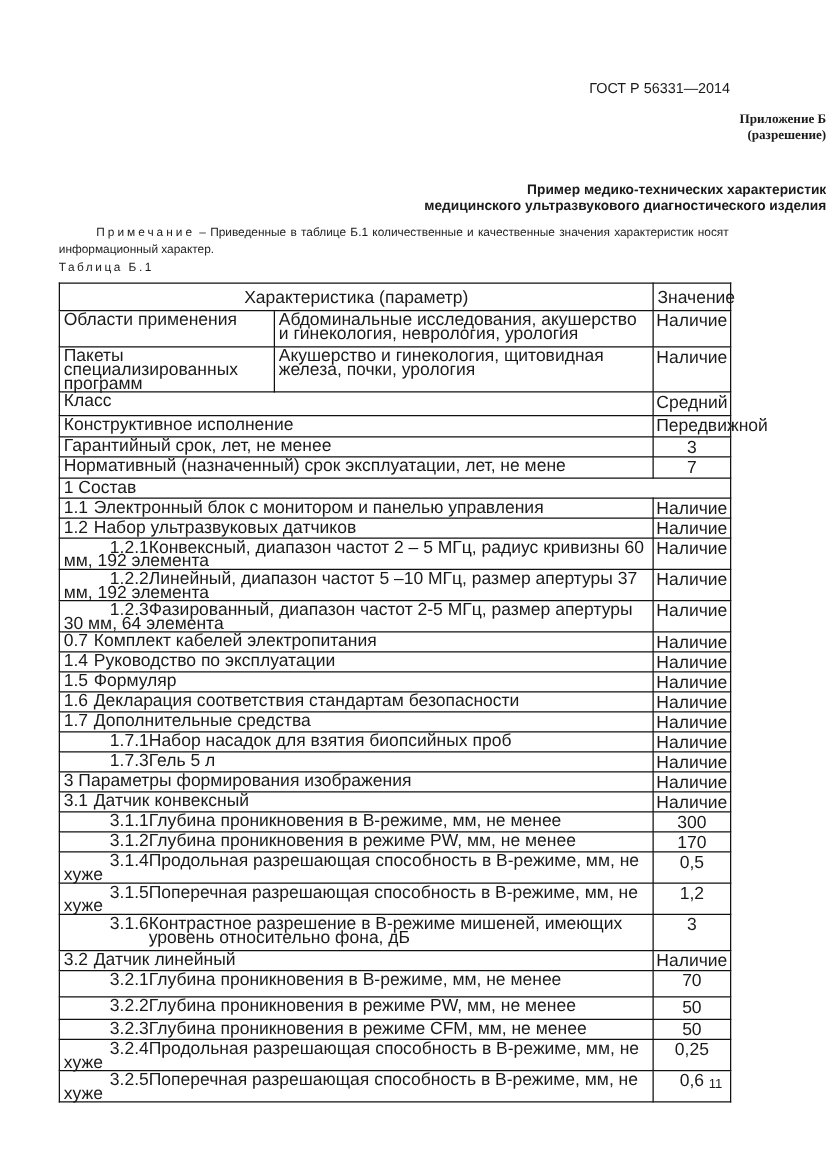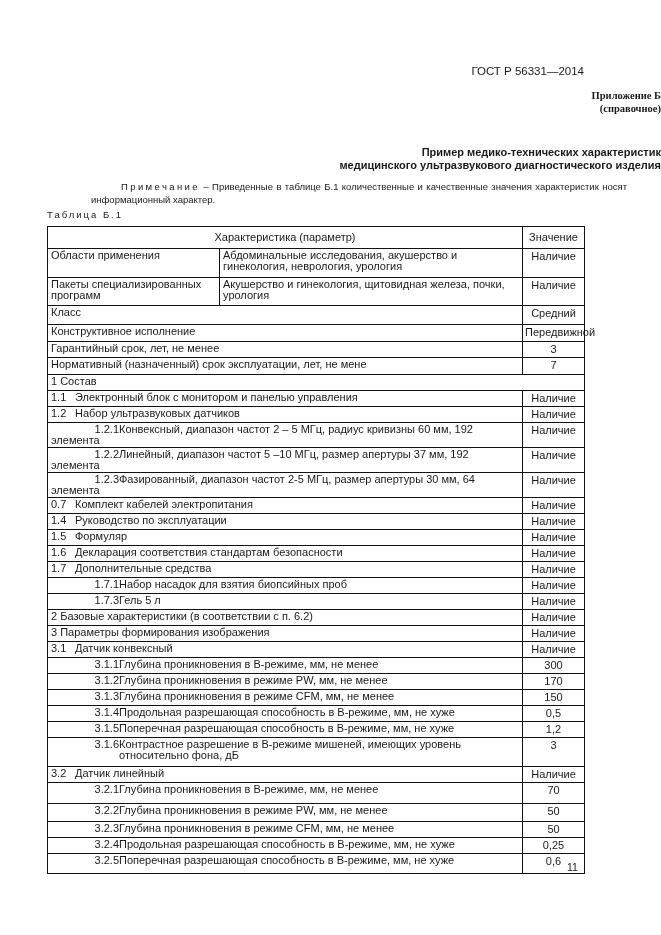--- a/index.html
+++ b/index.html
@@ -1,39 +1,39 @@
 <!DOCTYPE html>
 <html><head>
 <meta charset="utf-8">
 <style>
   html, body { margin: 0; padding: 0; background: #ffffff; }
   body { width: 661px; height: 935px; position: relative; font-family: "Liberation Sans", sans-serif; color: #1a1a1a; overflow: hidden; }
   .gost { position: absolute; top: 65px; right: 77px; font-size: 11.5px; font-weight: normal; }
   .appendix { position: absolute; top: 89px; left: 0; width: 661px; text-align: right; font-size: 10.5px; font-weight: bold; line-height: 13px; font-family: Liberation Serif, serif; }
   .appendix .sub { font-weight: bold; }
   .title { position: absolute; top: 146px; left: 0; width: 661px; text-align: right; font-size: 11px; font-weight: bold; line-height: 13px; }
-  .note { position: absolute; top: 180px; left: 47px; width: 536px; font-size: 9.5px; line-height: 13px; text-align: justify; margin-left: 44px; }
+  .note { position: absolute; top: 180px; left: 47px; width: 536px; font-size: 9.5px; line-height: 13px; text-align: justify; }
   .note .lead { letter-spacing: 2.4px; margin-left: 30px; }
   .tcap { position: absolute; top: 209px; left: 47px; font-size: 9.5px; letter-spacing: 2px; text-align: center; }
-  table { position: absolute; top: 226px; left: 47px; width: 537px; border-collapse: collapse; font-size: 11px; table-layout: fixed; }
+  table { position: absolute; top: 226px; left: 47px; width: 537px; border-collapse: collapse; font-size: 14px; table-layout: fixed; }
   td { border: 1.3px solid #111; padding: 1px 3px; vertical-align: top; line-height: 11px; }
   td.val { text-align: center; width: 62px; padding: 2px 2px; margin-left: 28px; }
   td.hdr { text-align: center; padding: 5px 3px; }
   .num { display: inline-block; width: 24px; }
   .num2 { display: inline-block; padding-left: 22px; width: 46px; text-align: right; }
   .pagenum { position: absolute; top: 861px; left: 567px; font-size: 10.5px; }
 </style>
 </head>
 <body>
 
 <div class="gost">ГОСТ Р 56331—2014</div>
 
 <div class="appendix">
   <div>Приложение Б</div>
-  <div class="sub">(справочное)</div>
+  <div class="sub">(разрешение)</div>
 </div>
 
 <div class="title">
   <div>Пример медико-технических характеристик</div>
   <div>медицинского ультразвукового диагностического изделия</div>
 </div>
 
 <div class="note"><span class="lead">Примечание</span><span> – Приведенные в таблице Б.1 количественные и качественные значения характеристик носят информационный характер.</span></div>
 
 <div class="tcap">Таблица Б.1</div>
@@ -119,43 +119,35 @@
     <td class="val">Наличие</td>
   </tr>
   <tr style="height:16px">
     <td colspan="2"><span class="num2">1.7.1</span><span>Набор насадок для взятия биопсийных проб</span></td>
     <td class="val">Наличие</td>
   </tr>
   <tr style="height:15px">
     <td colspan="2"><span class="num2">1.7.3</span><span>Гель 5 л</span></td>
     <td class="val">Наличие</td>
   </tr>
-  <tr style="height:16px">
-    <td colspan="2">2 Базовые характеристики (в соответствии с п. 6.2)</td>
-    <td class="val">Наличие</td>
-  </tr>
   <tr style="height:15px">
     <td colspan="2">3 Параметры формирования изображения</td>
     <td class="val">Наличие</td>
   </tr>
   <tr style="height:16px">
     <td colspan="2"><span class="num">3.1</span><span>Датчик конвексный</span></td>
     <td class="val">Наличие</td>
   </tr>
   <tr style="height:16px">
     <td colspan="2"><span class="num2">3.1.1</span><span>Глубина проникновения в В-режиме,  мм, не менее</span></td>
     <td class="val">300</td>
   </tr>
   <tr style="height:16px">
     <td colspan="2"><span class="num2">3.1.2</span><span>Глубина проникновения в режиме PW,  мм, не менее</span></td>
     <td class="val">170</td>
-  </tr>
-  <tr style="height:16px">
-    <td colspan="2"><span class="num2">3.1.3</span><span>Глубина проникновения в режиме CFM,  мм, не менее</span></td>
-    <td class="val">150</td>
   </tr>
   <tr style="height:16px">
     <td colspan="2"><span class="num2">3.1.4</span><span>Продольная разрешающая способность в В-режиме, мм, не хуже</span></td>
     <td class="val">0,5</td>
   </tr>
   <tr style="height:16px">
     <td colspan="2"><span class="num2">3.1.5</span><span>Поперечная разрешающая способность в В-режиме, мм, не хуже</span></td>
     <td class="val">1,2</td>
   </tr>
   <tr style="height:29px">

